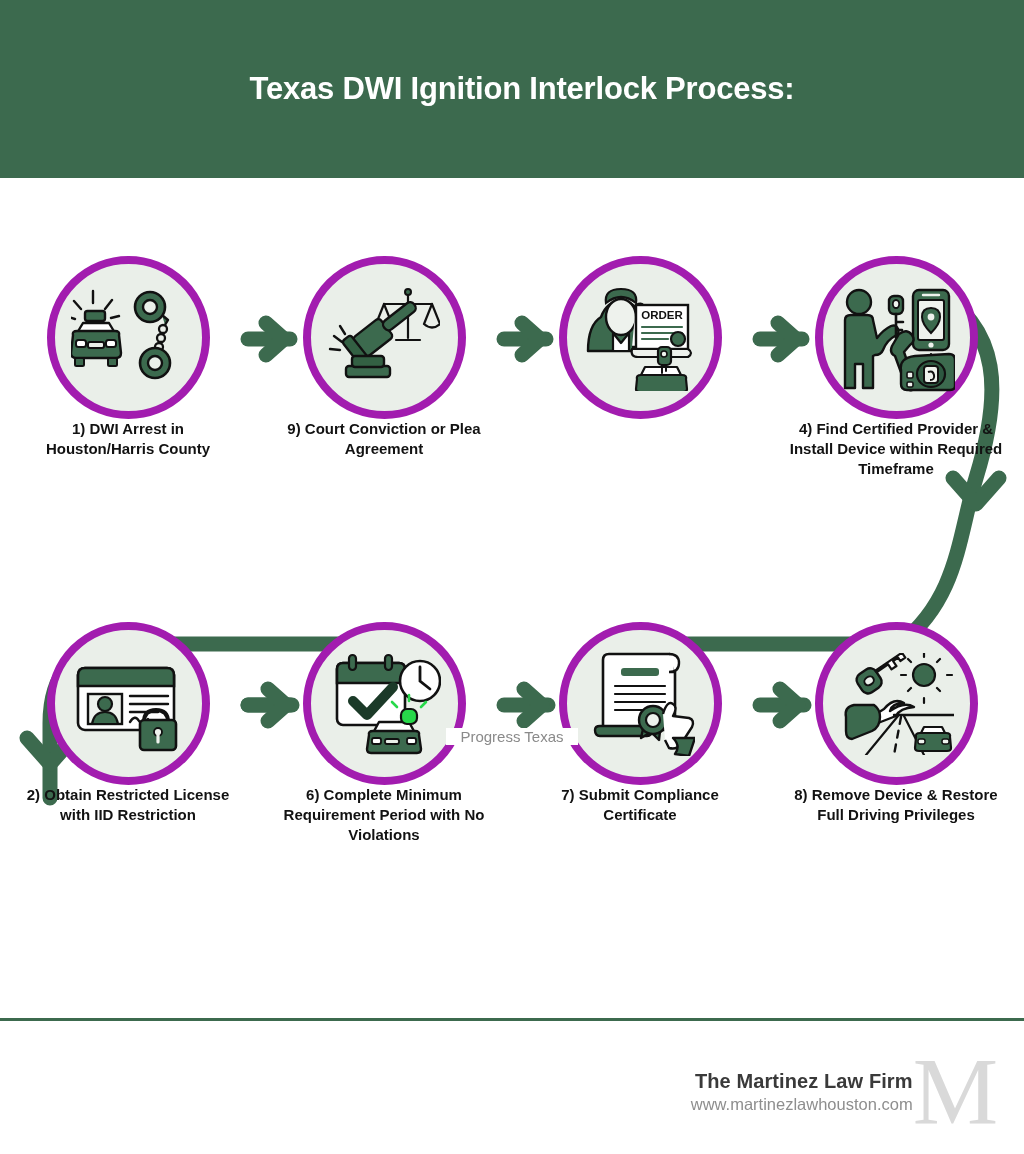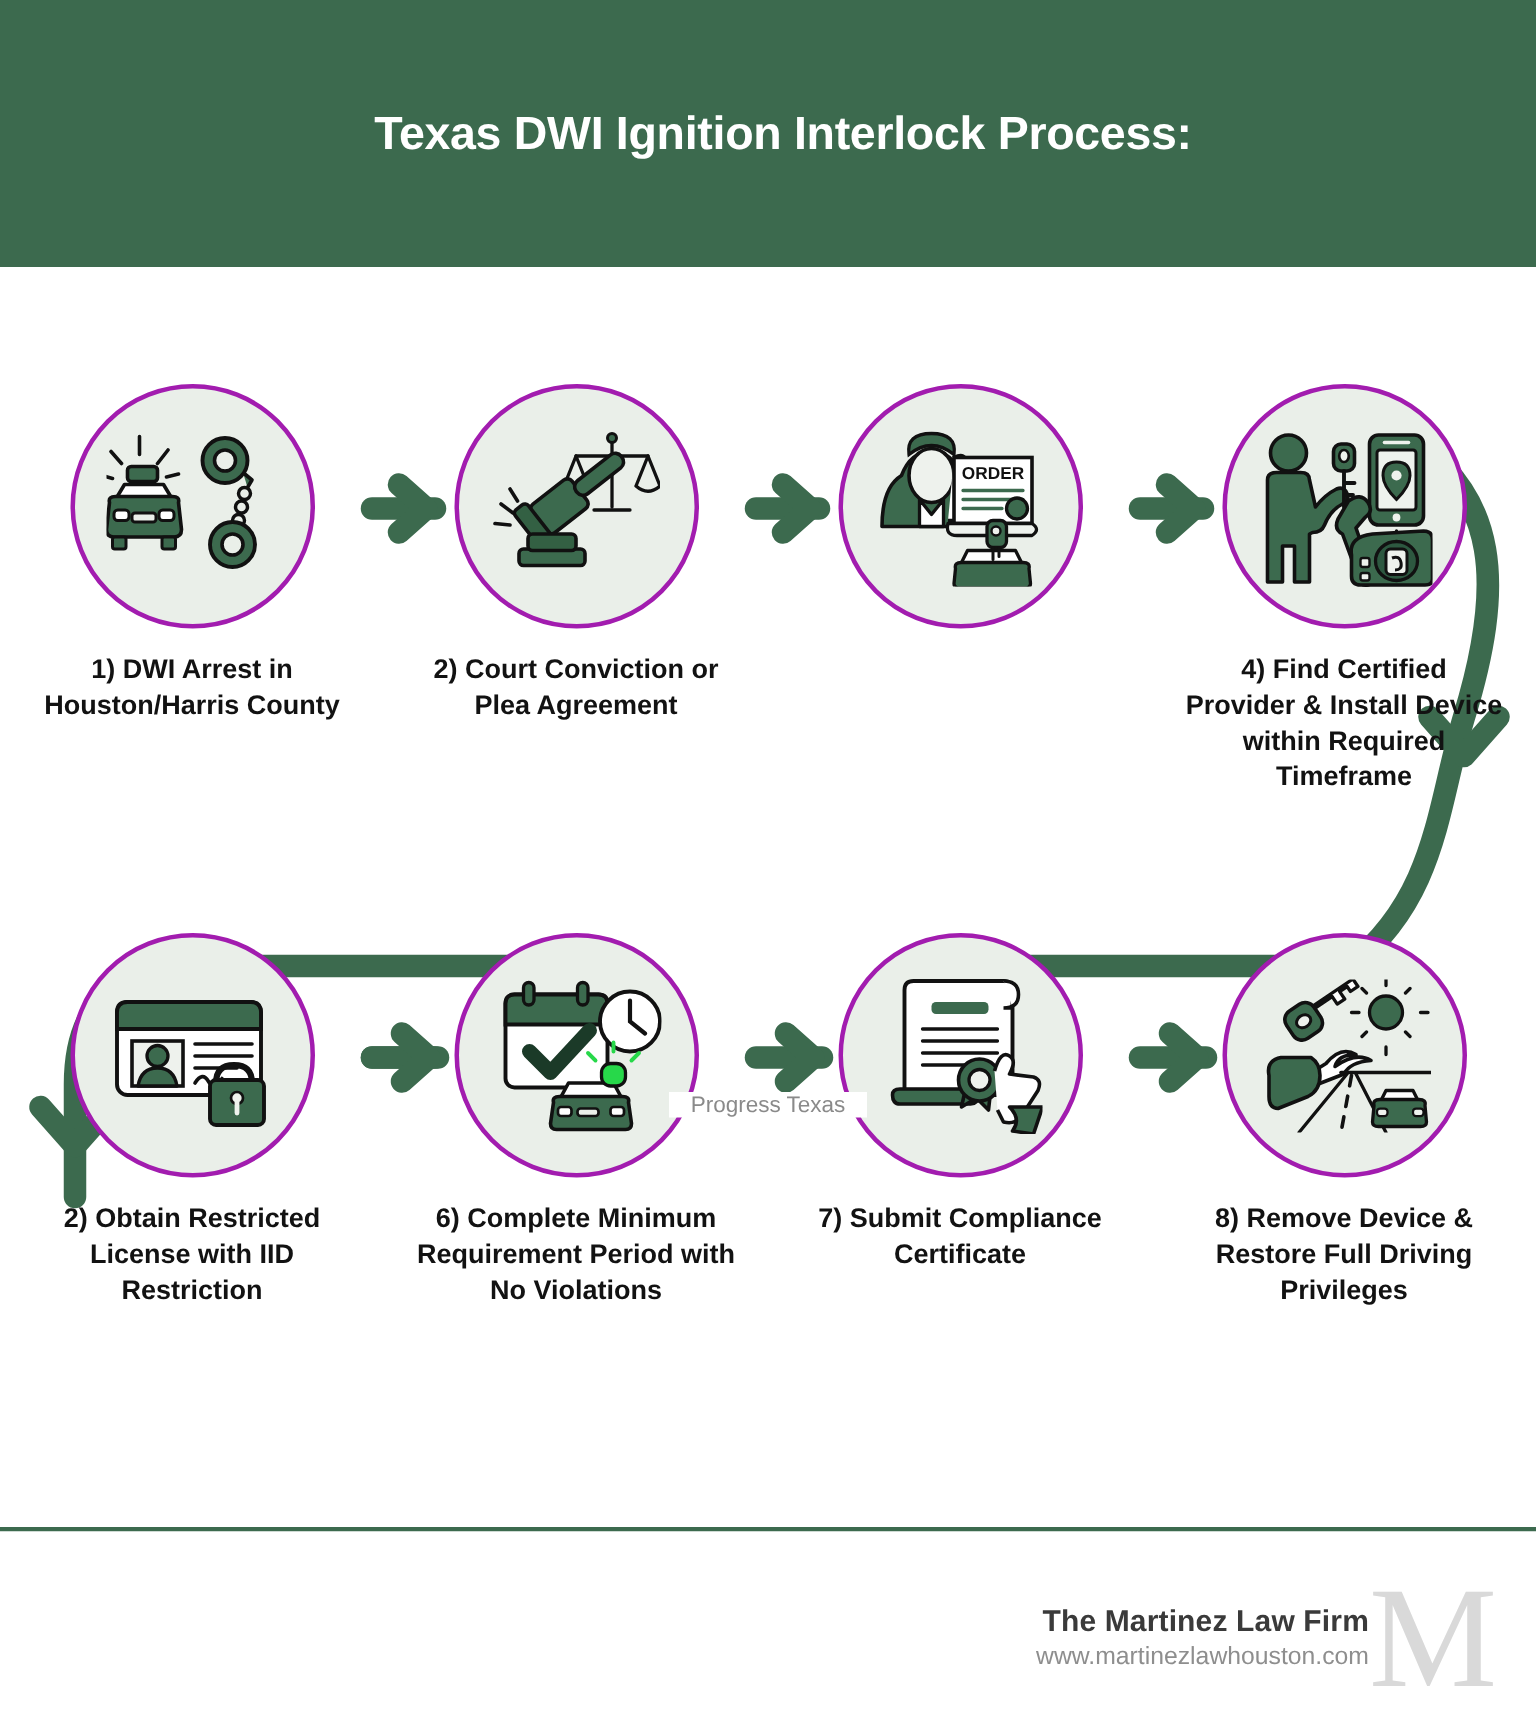--- a/index.html
+++ b/index.html
@@ -57,33 +57,32 @@
   .step {
     width:256px;
     display:flex;
     flex-direction:column;
     align-items:center;
   }
   .bubble {
     width:163px; height:163px;
     border-radius:50%;
     background:#eaefe9;
-    border:3px solid #a21caf;
+    border:8px solid #a21caf;
     display:flex;
     align-items:center;
     justify-content:center;
     position:relative;
     z-index:3;
   }
   .bubble svg { display:block; }
   .caption {
-    margin-top:16px;
     width:215px;
     text-align:center;
-    font-size:18px;
+    font-size:15px;
     font-weight:bold;
     color:#121212;
     line-height:1.32;
   }
 
   
   .pathlabel {
     position:absolute;
     left:0; width:1024px;
     top:550px;
@@ -238,21 +237,21 @@
             <rect x="58" y="40" width="38" height="11" rx="5" fill="#3c6a4e" stroke="#111" stroke-width="2.4"></rect>
             <rect x="16" y="30" width="11" height="32" rx="3" fill="#336043" stroke="#111" stroke-width="2.4"></rect>
           </g>
           <rect x="18" y="80" width="44" height="11" rx="3" fill="#3c6a4e" stroke="#111" stroke-width="2.4"></rect>
           <rect x="24" y="70" width="32" height="11" rx="3" fill="#336043" stroke="#111" stroke-width="2.4"></rect>
           <g stroke="#111" stroke-width="2.4" stroke-linecap="round">
             <path d="M14 56 L6 50 M12 64 L2 63 M17 48 L12 40"></path>
           </g>
         </svg>
       </div>
-      <div class="caption">2) Court Conviction or Plea Agreement</div>
+      <div class="caption">9) Court Conviction or Plea Agreement</div>
     </div>
 
     <div class="step">
       <div class="bubble">
         <svg width="116" height="106" viewBox="0 0 116 106">
           <path d="M6 66 q0 -26 13 -34 q6 -16 20 -16 q14 0 20 16 q13 8 13 34 Z" fill="#3c6a4e" stroke="#111" stroke-width="2.4" stroke-linejoin="round"></path>
           <ellipse cx="39" cy="32" rx="15" ry="18" fill="#eef2ed" stroke="#111" stroke-width="2.4"></ellipse>
           <path d="M24 18 q15 -12 30 0 q2 -14 -15 -14 q-17 0 -15 14 Z" fill="#3c6a4e" stroke="#111" stroke-width="2.2"></path>
           <path d="M31 48 L39 58 L47 48 L47 66 L31 66 Z" fill="#fff" stroke="#111" stroke-width="2.2" stroke-linejoin="round"></path>
           <path d="M54 20 q8 -4 8 4 L62 62 L50 62" fill="#fff" stroke="#111" stroke-width="2.4" stroke-linejoin="round"></path>

